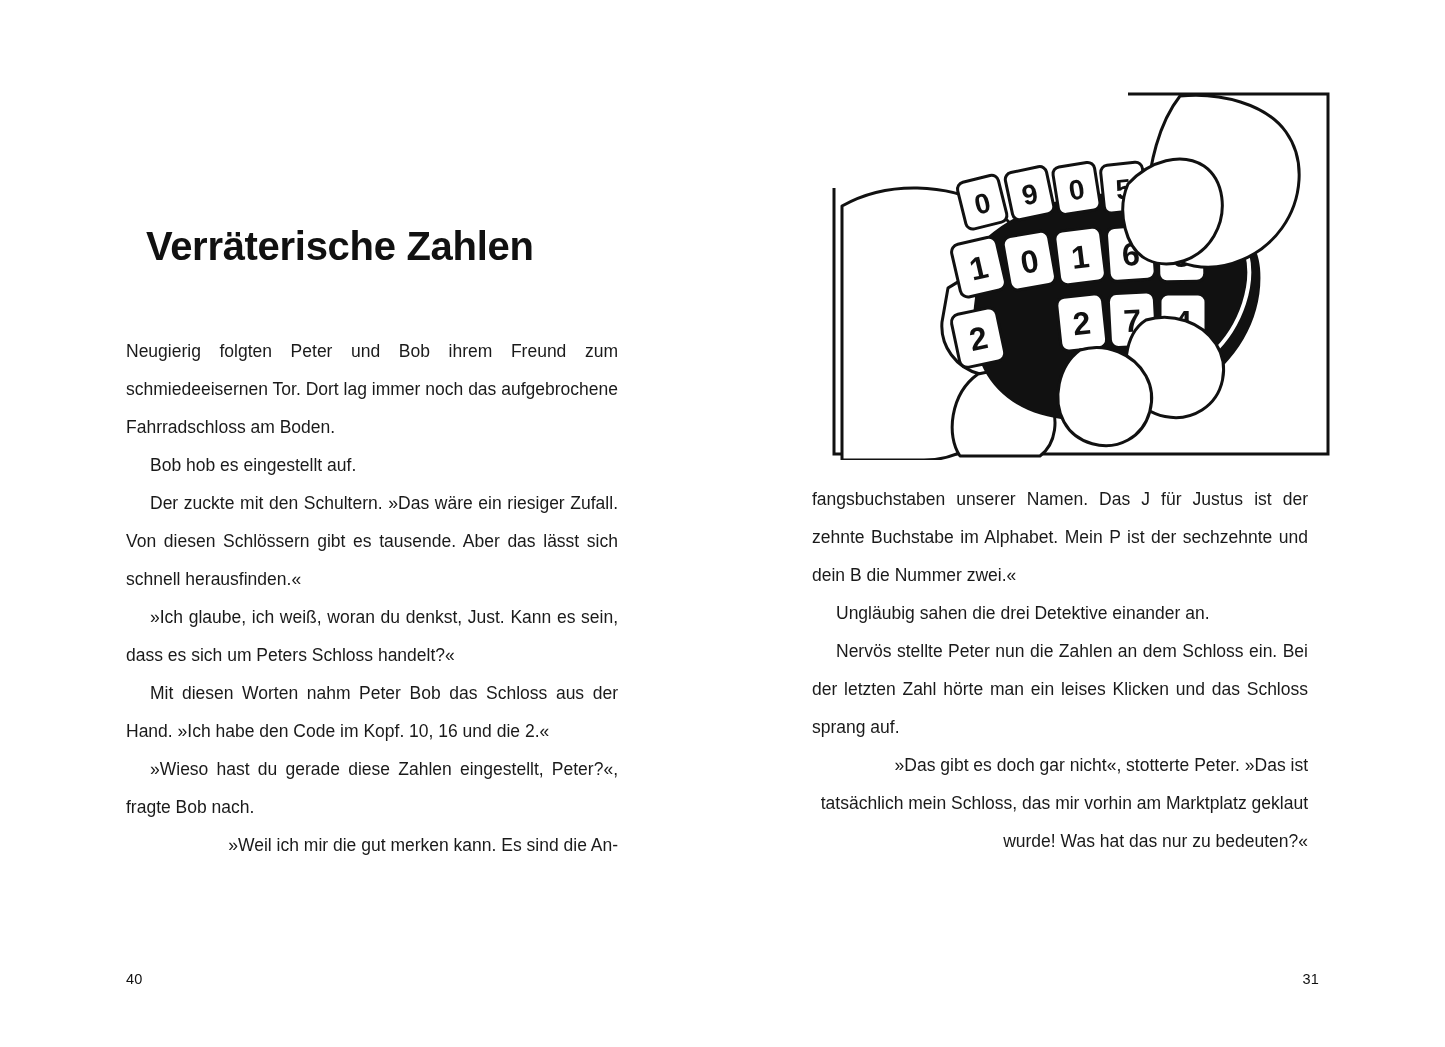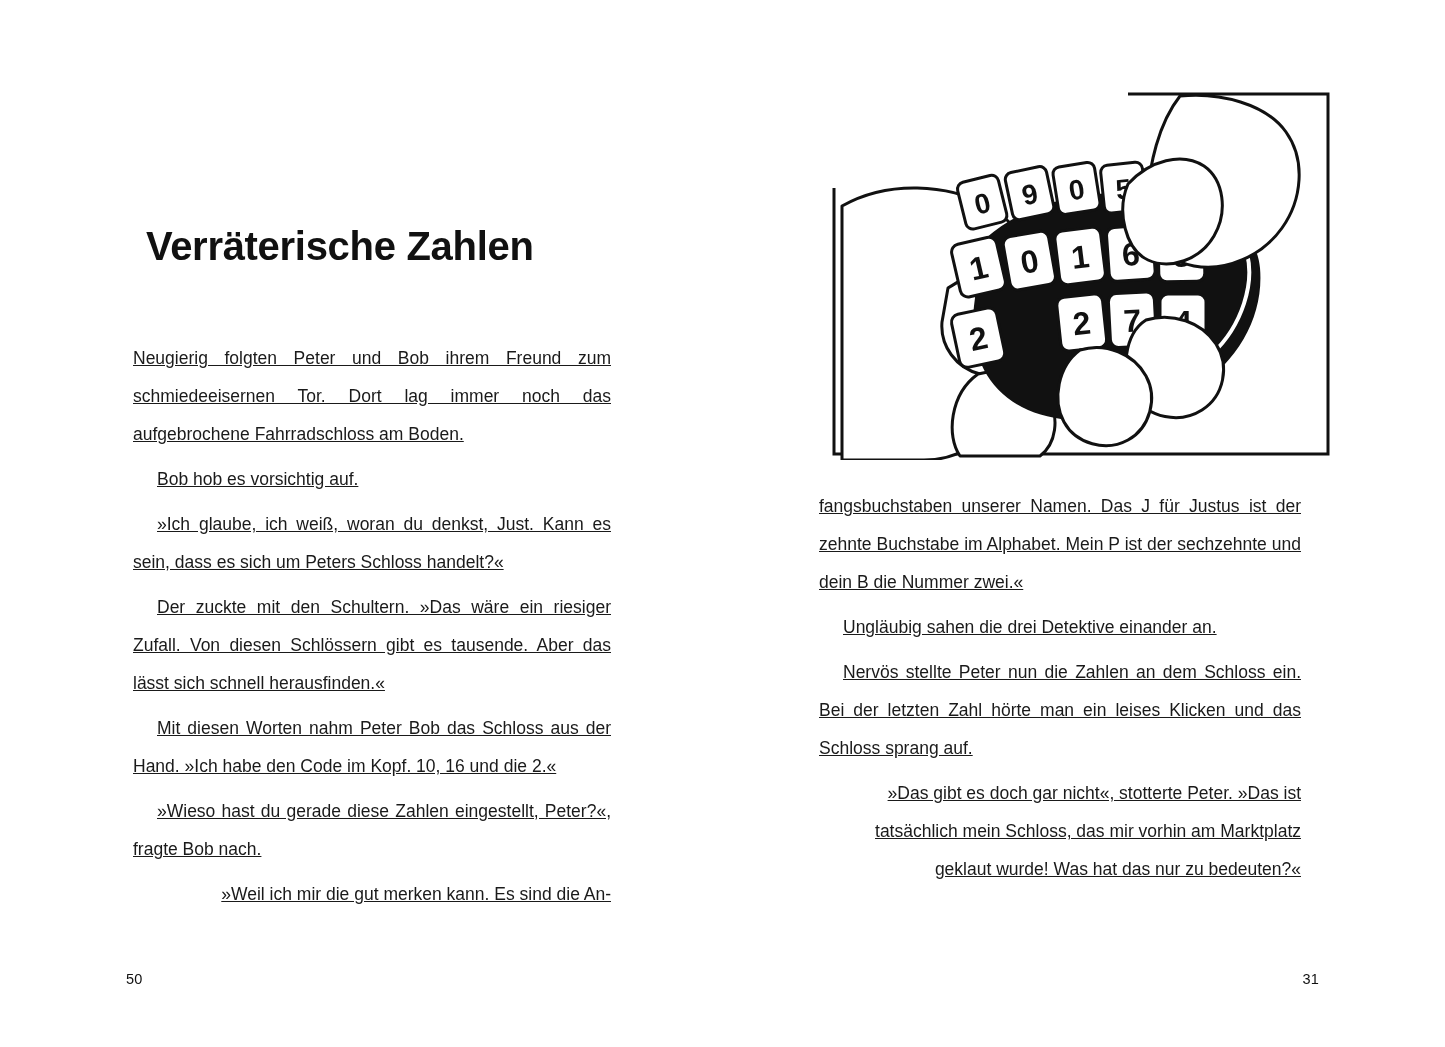--- a/index.html
+++ b/index.html
@@ -64,23 +64,22 @@
     position: absolute;
     left: 90px;
     top: 480px;
     width: 496px;
     font-size: 17.5px;
     line-height: 38px;
     text-align: justify;
     color: #1a1a1a;
   }
   .para {
-    margin: 7px;
+    margin: 0;
     text-indent: 0;
-    text-decoration: underline;
   }
   .para.indent {
     text-indent: 24px;
   }
   .para:last-child {
     text-align: right;
   }
 
   .folio {
     position: absolute;
@@ -114,29 +113,29 @@
 <body>
 
 <div class="spread">
 
   <div class="page-left">
 
     <h1 class="chapter-title">Verräterische Zahlen</h1>
 
     <div class="body-col-left">
       <p class="para">Neugierig folgten Peter und Bob ihrem Freund zum schmiedeeisernen Tor. Dort lag immer noch das aufgebrochene Fahrradschloss am Boden.</p>
-      <p class="para indent">Bob hob es vorsichtig auf.</p>
+      <p class="para indent">Bob hob es eingestellt auf.</p>
+      <p class="para indent">Der zuckte mit den Schultern. »Das wäre ein riesiger Zufall. Von diesen Schlössern gibt es tausende. Aber das lässt sich schnell herausfinden.«</p>
       <p class="para indent">»Ich glaube, ich weiß, woran du denkst, Just. Kann es sein, dass es sich um Peters Schloss handelt?«</p>
-      <p class="para indent">Der zuckte mit den Schultern. »Das wäre ein riesiger Zufall. Von diesen Schlössern gibt es tausende. Aber das lässt sich schnell herausfinden.«</p>
       <p class="para indent">Mit diesen Worten nahm Peter Bob das Schloss aus der Hand. »Ich habe den Code im Kopf. 10, 16 und die 2.«</p>
       <p class="para indent">»Wieso hast du gerade diese Zahlen eingestellt, Peter?«, fragte Bob nach.</p>
       <p class="para indent">»Weil ich mir die gut merken kann. Es sind die An-</p>
     </div>
 
-    <div class="folio folio-left">50</div>
+    <div class="folio folio-left">40</div>
   </div>
 
   <div class="page-right">
 
     <div class="illustration">
       <svg width="508" height="372" viewBox="0 0 508 372" xmlns="http://www.w3.org/2000/svg">
 
         <g fill="none" stroke="#111111" stroke-width="3">
           <path d="M6 100 L6 366 L500 366 L500 6 L300 6"></path>
         </g>

